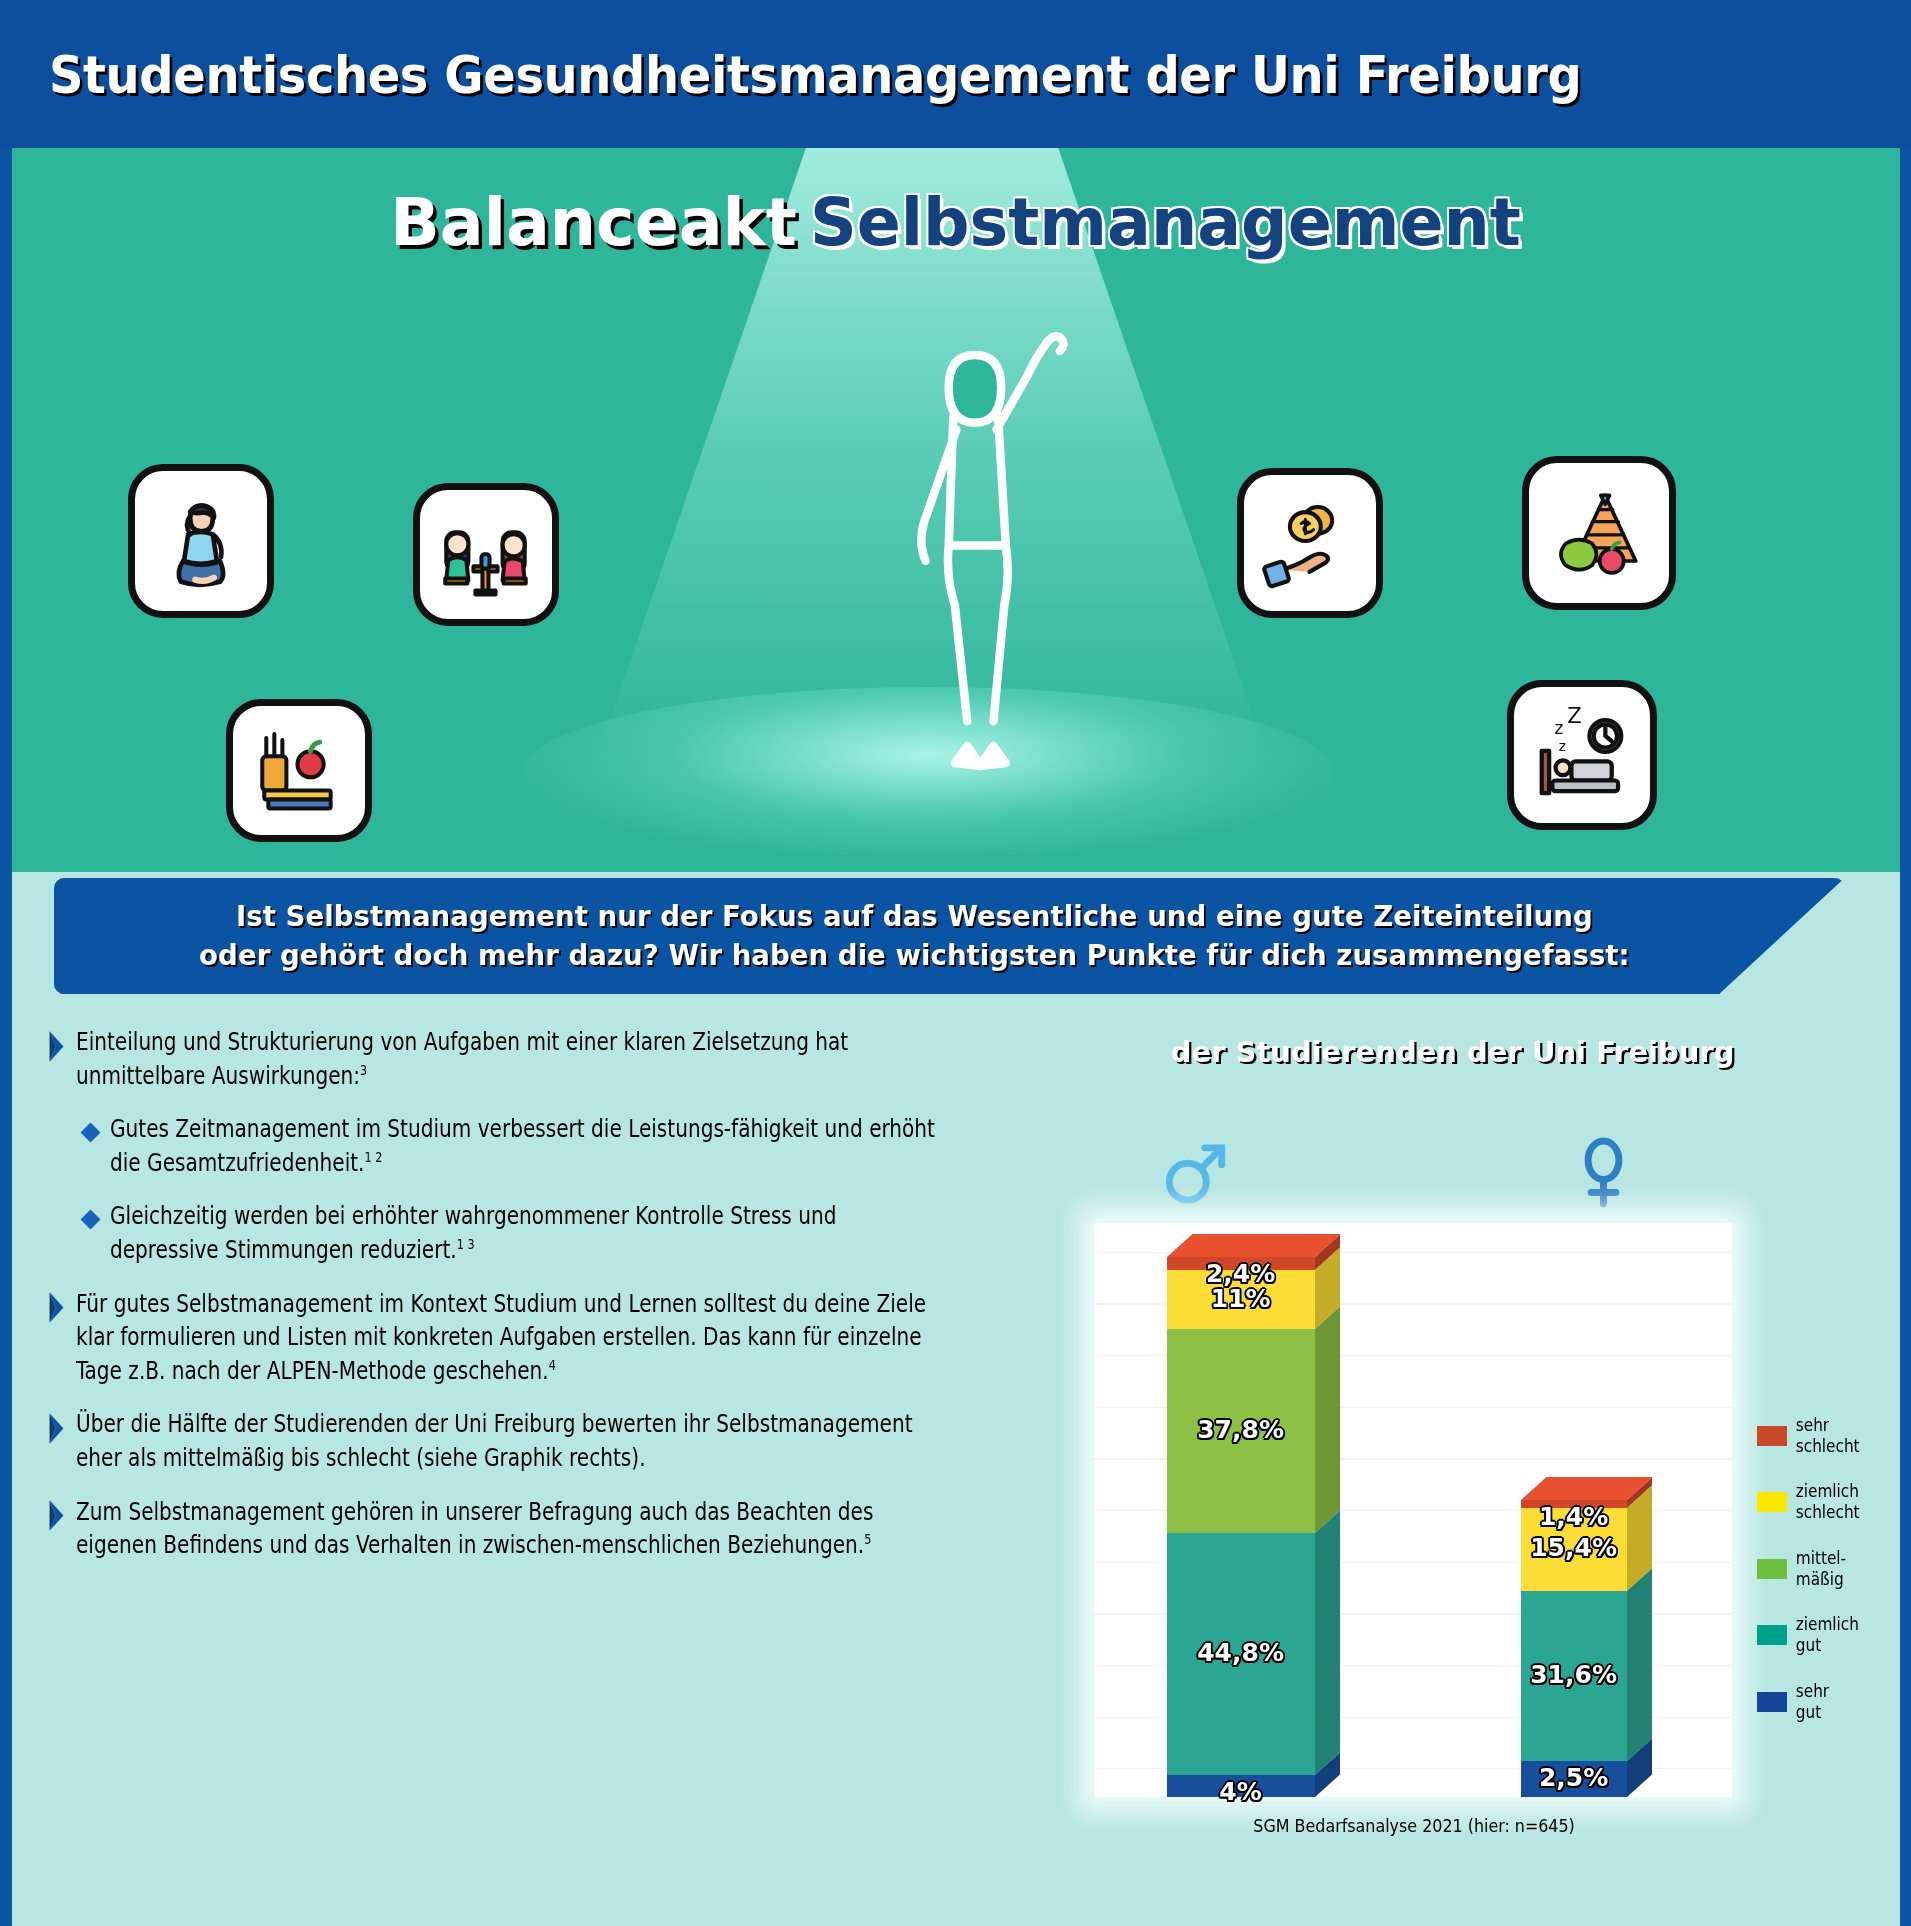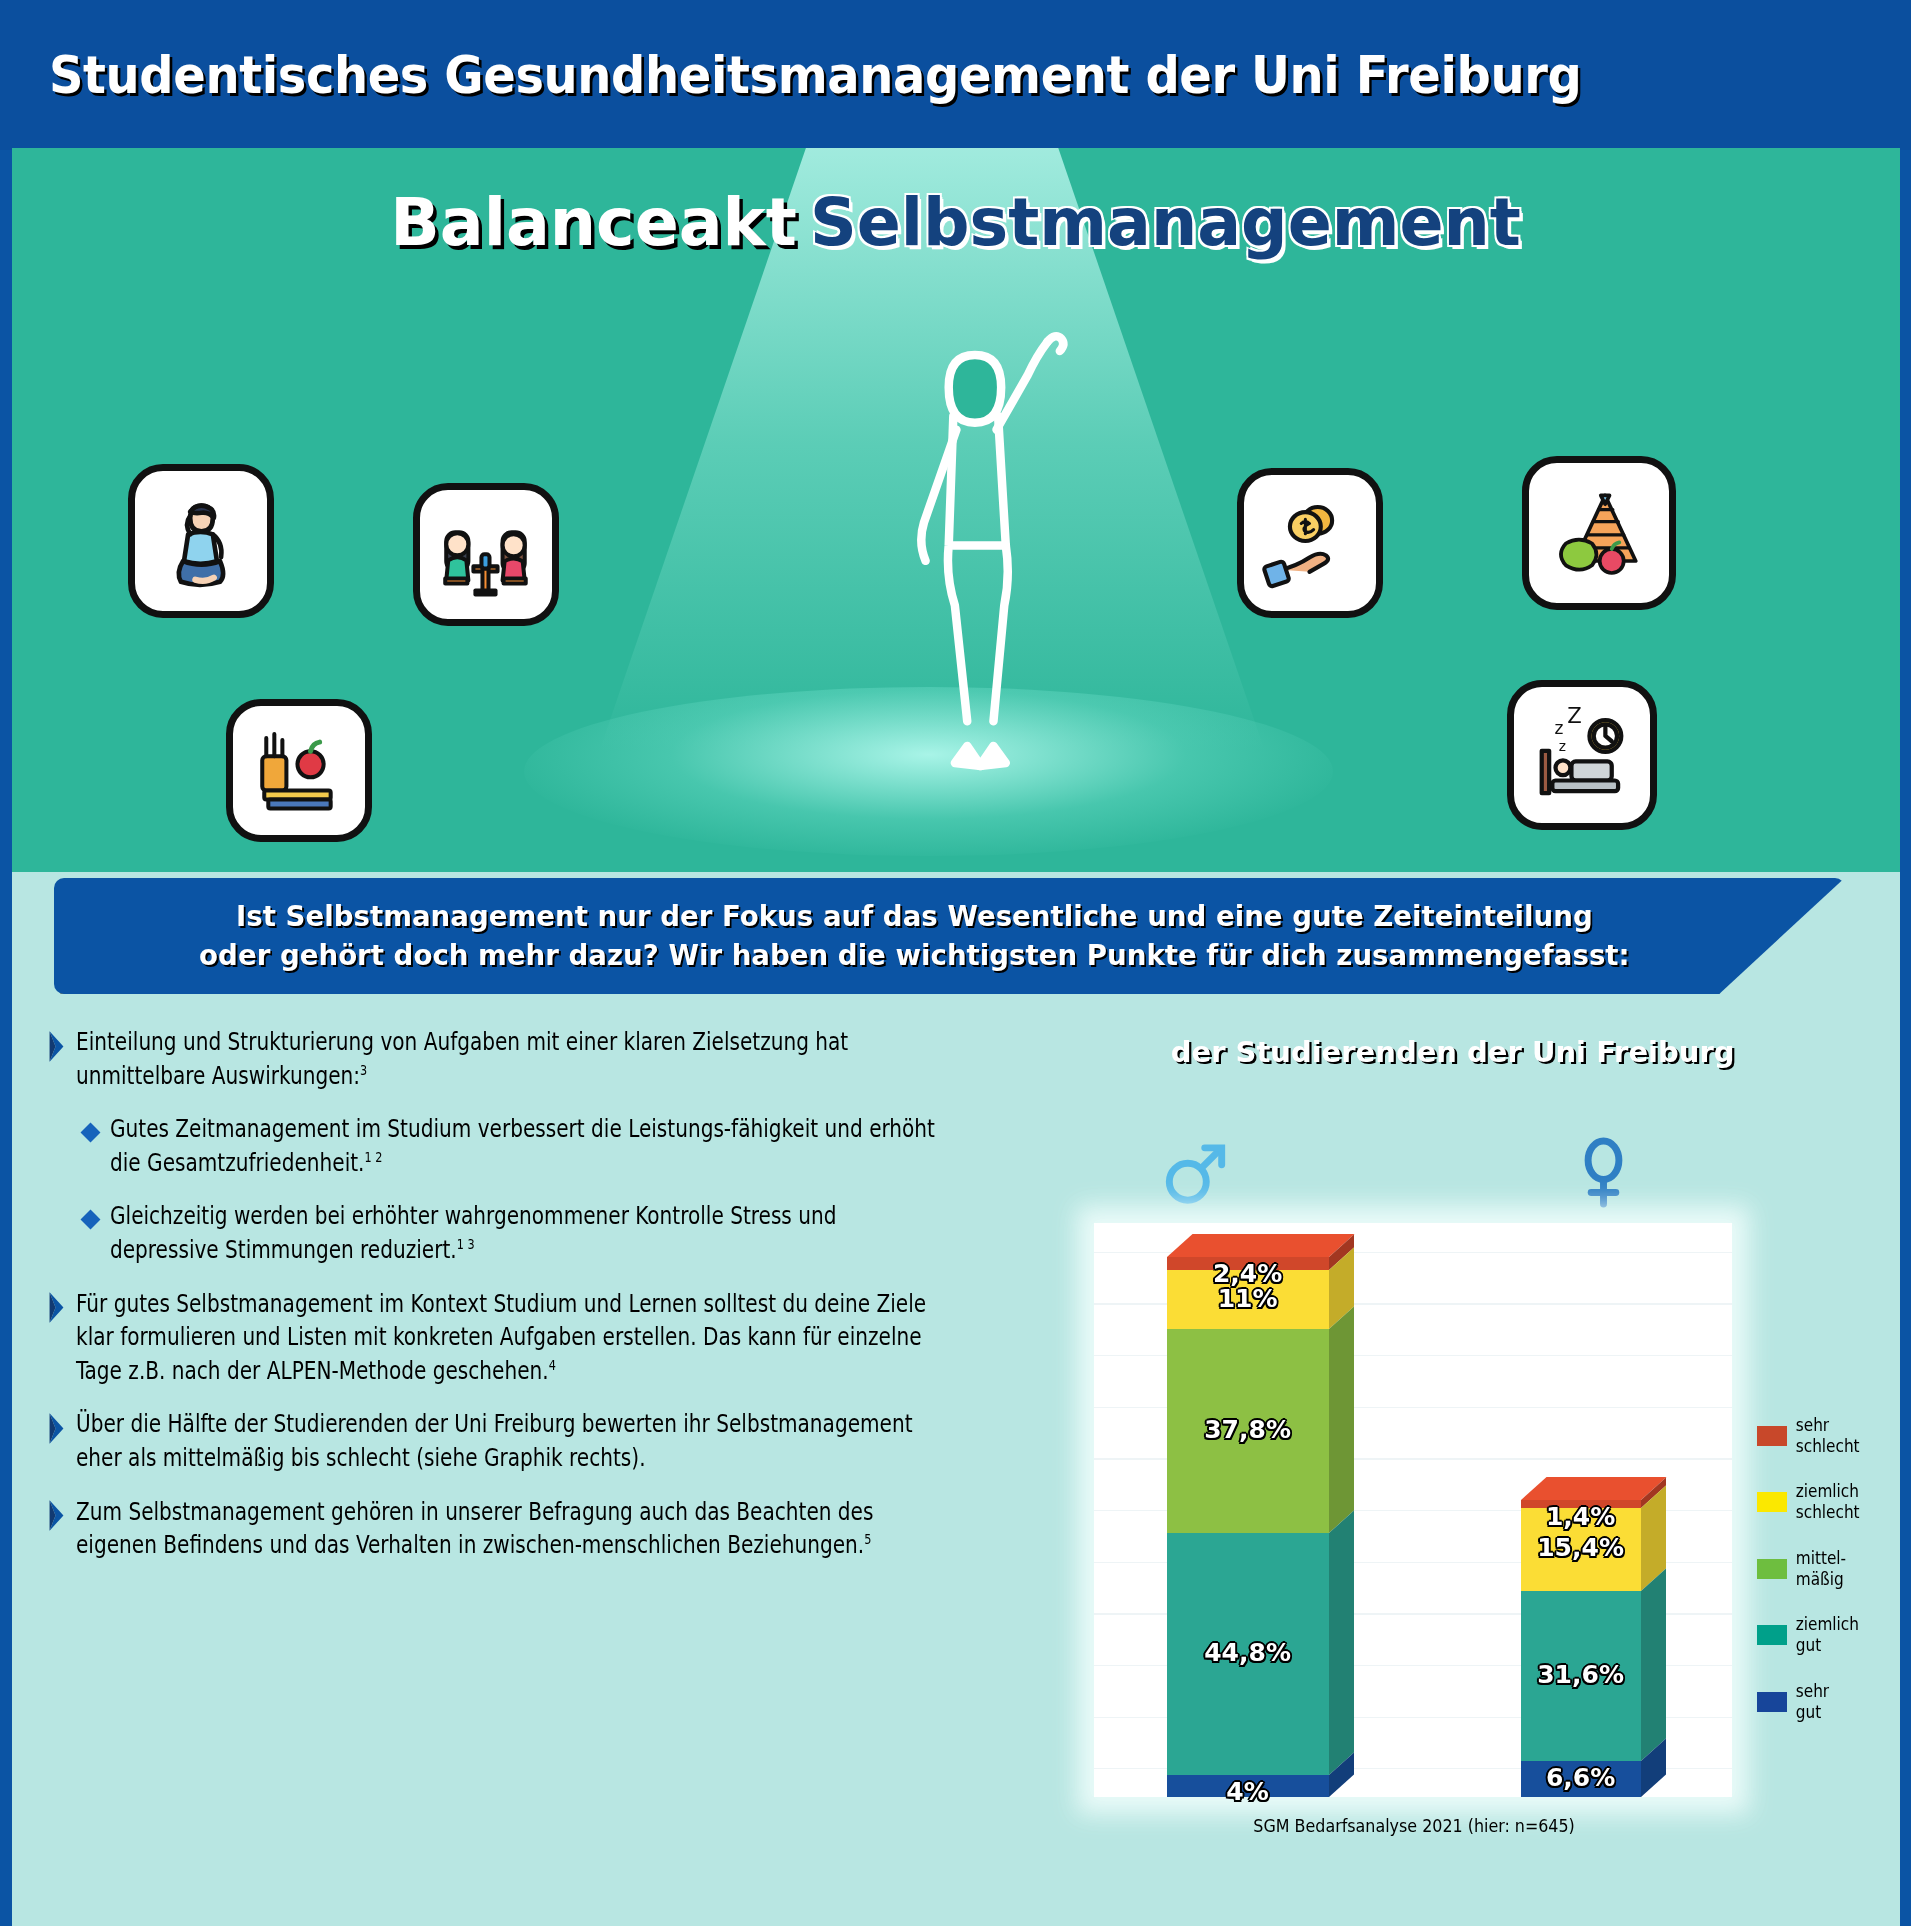--- a/index.html
+++ b/index.html
@@ -119,21 +119,21 @@
   }
   #gender-row { position: absolute; left: 1056px; top: 986px; width: 678px; height: 77px; }
   .gender-sym { position: absolute; top: 0; width: 77px; height: 77px; }
 
   #chart-plot {
     position: absolute; left: 1082px; top: 1075px; width: 638px; height: 574px;
     background: #ffffff;
     box-shadow: 0 0 23px 17px rgba(236,252,250,0.95);
   }
   .gridline { position: absolute; left: 0; width: 100%; height: 1.2px; background: #eef4f6; }
-  .barcol { position: absolute; bottom: 0; width: 162px; }
+  .barcol { position: absolute; bottom: 0; width: 148px; }
   .seg { position: relative; width: 100%; }
   .seg .side { position: absolute; top: 0; right: -25.4px; width: 25.4px; height: 100%;
                transform-origin: left top; filter: brightness(0.78); }
   .seg-label {
     position: absolute; left: 0; width: 100%; text-align: center;
     font-family: "DejaVu Sans", sans-serif; font-weight: bold;
     color: #fff; font-size: 25px;
     text-shadow: -1.5px -1.5px 0 #000, 1.5px -1.5px 0 #000, -1.5px 1.5px 0 #000, 1.5px 1.5px 0 #000, 0 1.9px 0 #000, 0 -1.9px 0 #000, 1.9px 0 0 #000, -1.9px 0 0 #000;
     z-index: 3;
   }
@@ -396,21 +396,21 @@
         <div class="seg" style="height:83px;background:#fbdd35;">
           <div class="side" style="background:#fbdd35;transform:skewY(-42deg);"></div>
           <div class="seg-label" style="top:25px;">15,4%</div>
         </div>
         <div class="seg" style="height:170px;background:#2ba693;">
           <div class="side" style="background:#2ba693;transform:skewY(-42deg);"></div>
           <div class="seg-label" style="top:69px;">31,6%</div>
         </div>
         <div class="seg" style="height:36px;background:#174f9c;">
           <div class="side" style="background:#174f9c;transform:skewY(-42deg);"></div>
-          <div class="seg-label" style="top:1.6px;">6,6%</div>
+          <div class="seg-label" style="top:1.6px;">2,5%</div>
         </div>
       </div>
   </div>
 
   <div id="legend">
     <div class="leg-item">
       <div class="leg-sw" style="background:#c8482a"></div>
       <div class="leg-tx">
         <div>sehr</div>
           <div>schlecht</div>

